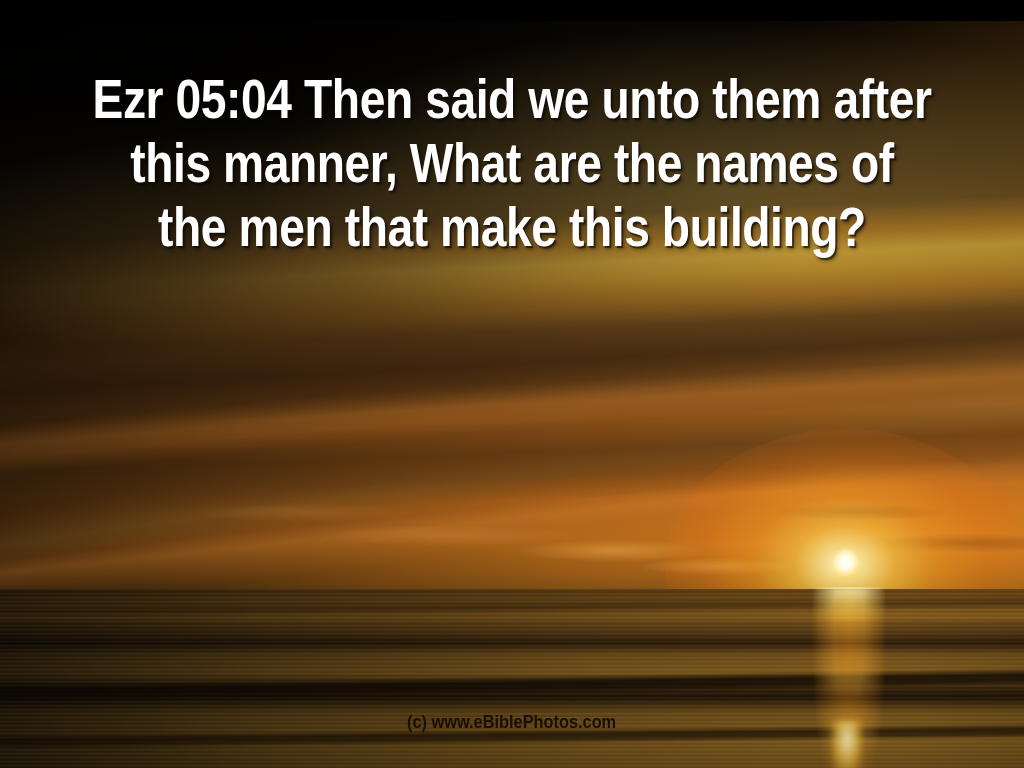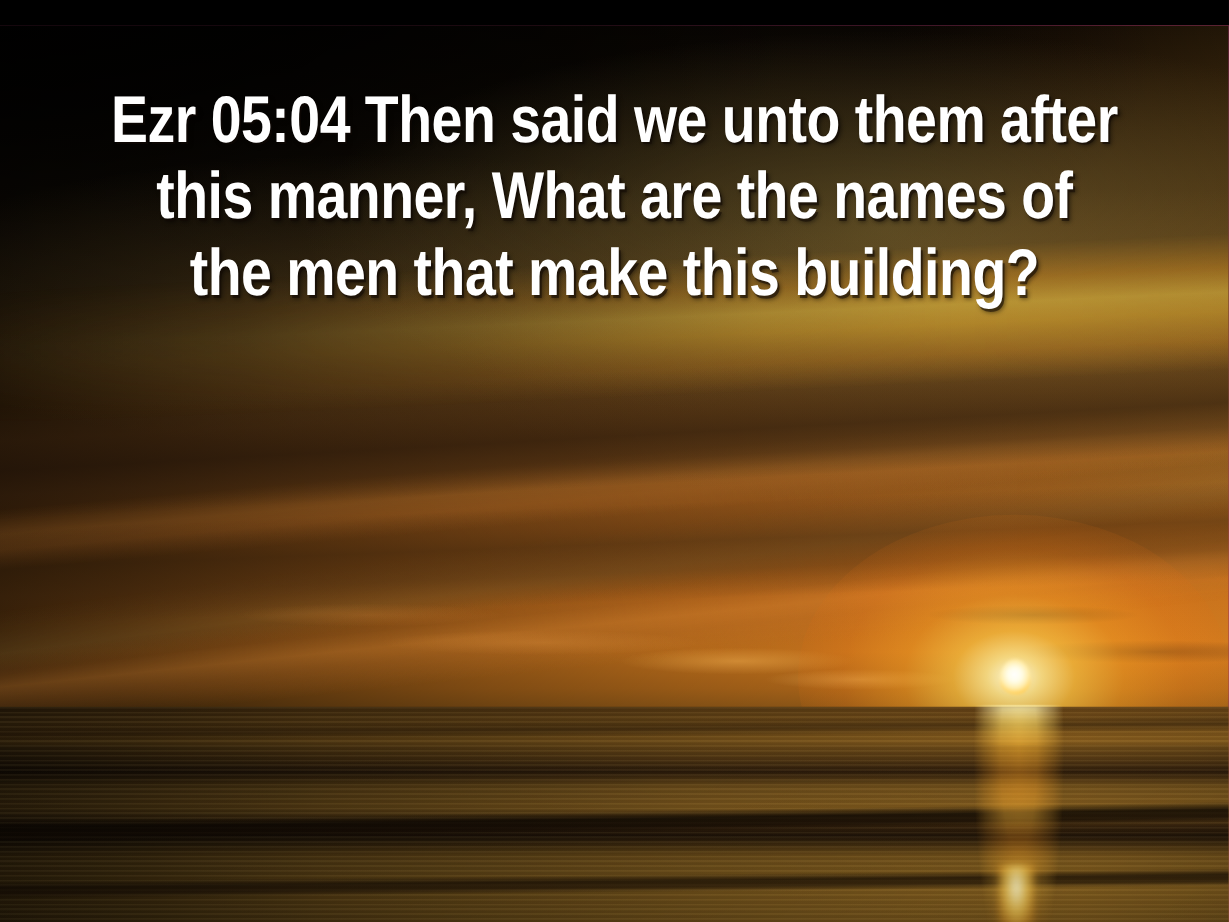--- a/index.html
+++ b/index.html
@@ -367,14 +367,17 @@
   <div class="sun-reflection-bright"></div>
   <div class="bottom-vignette"></div>
   <div class="layer global-soft"></div>
 
   <div class="verse-block">
     <span class="verse-line">Ezr 05:04 Then said we unto them after</span>
     <span class="verse-line">this manner, What are the names of</span>
     <span class="verse-line">the men that make this building?</span>
   </div>
 
+  <div class="watermark">
+    <span class="watermark-text">(c) www.eBiblePhotos.com</span>
+  </div>
 
 </div>
 
 </body></html>

